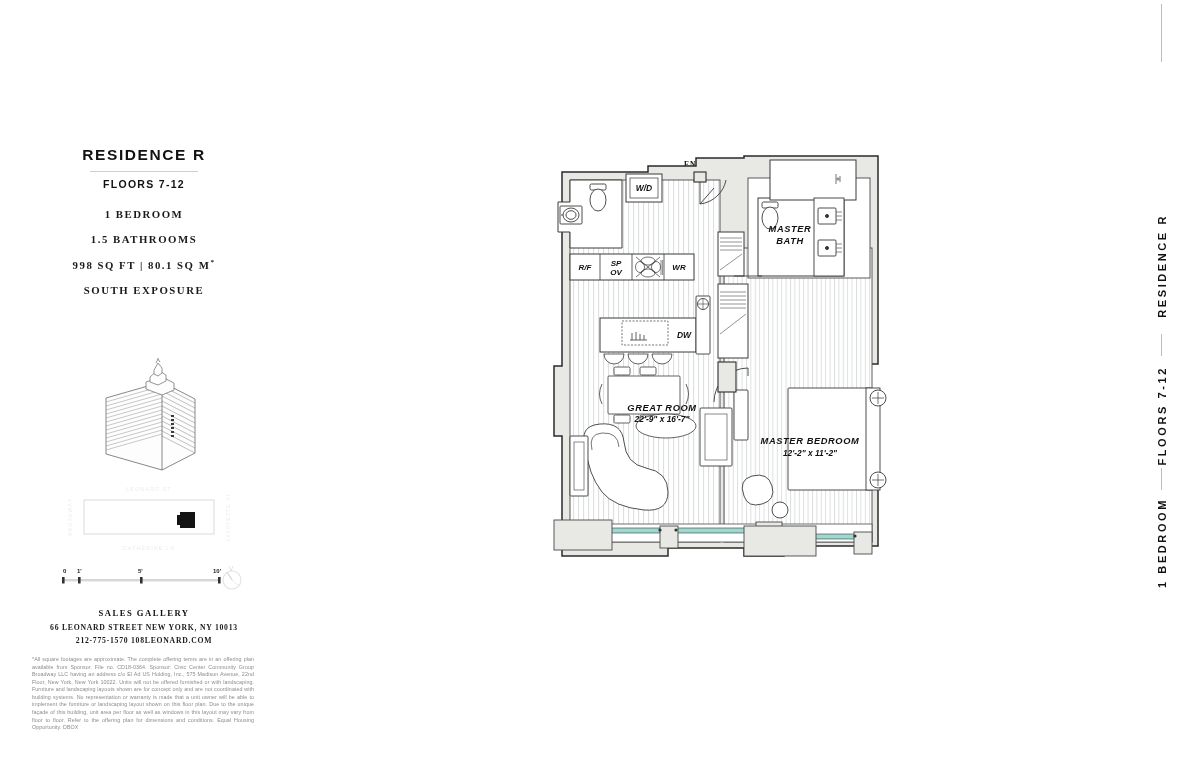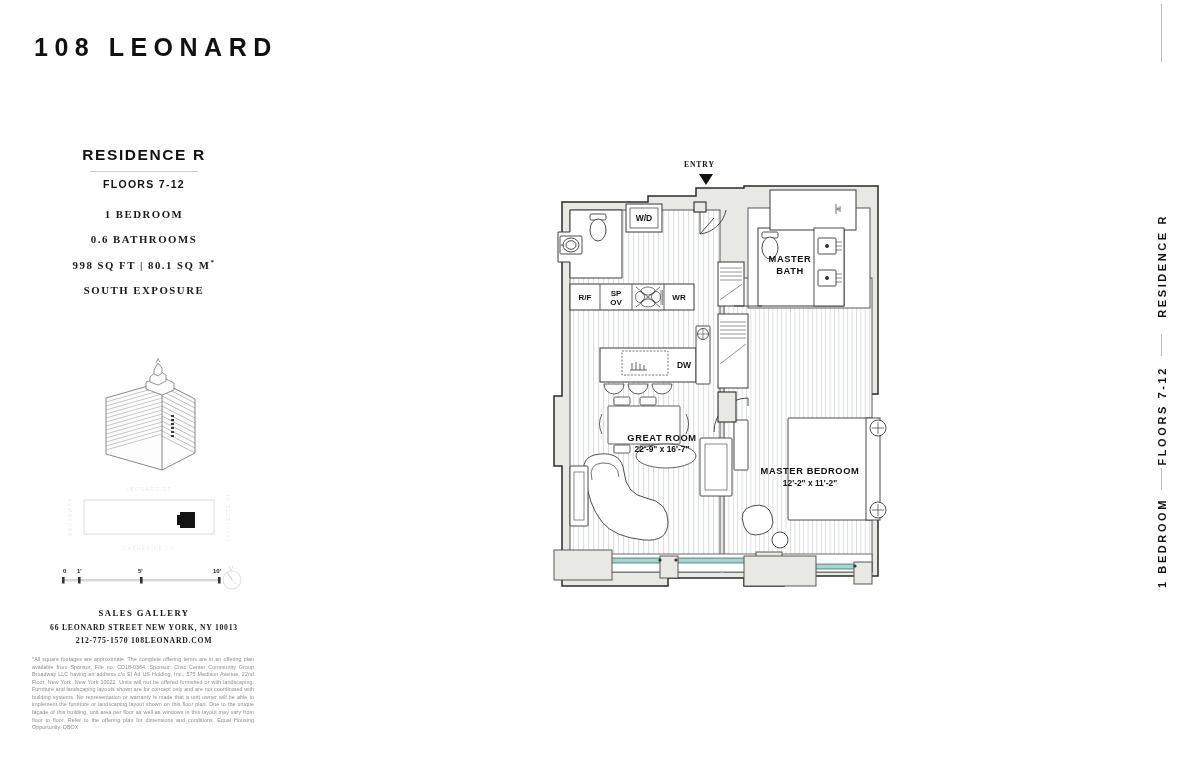--- a/index.html
+++ b/index.html
@@ -68,48 +68,47 @@
   .rail { position: absolute; right: 18px; top: 0; height: 776px; width: 40px; }
   .rail-divider { position: absolute; left: 19px; width: 1px; background: #bdbdbd; }
   .rail-item {
     position: absolute; left: 50%; transform: translateX(-50%) rotate(180deg);
     writing-mode: vertical-rl;
     font-size: 11px; font-weight: 700; letter-spacing: 2.6px; color: #111;
     white-space: nowrap;
   }
 
   
-  .plan { position: absolute; left: 548px; top: 166px; width: 350px; height: 440px; }
+  .plan { position: absolute; left: 548px; top: 136px; width: 350px; height: 440px; font-style: italic; }
   .plan svg { display: block; }
 
   .entry-label {
     position: absolute; left: 684px; top: 160px;
     font-size: 7.6px; font-weight: 700; letter-spacing: .9px; color: #111; font-family: Liberation Serif, serif;
   }
   .entry-arrow {
     position: absolute; left: 699px; top: 174px;
     width: 0; height: 0;
     border-left: 7px solid transparent; border-right: 7px solid transparent;
     border-top: 11px solid #111;
   }
 </style>
 </head>
 <body>
 
 <div class="page">
 
-  <div class="brand">108 LEONARD</div>
 
   <div class="info">
     <div class="res-title">RESIDENCE R</div>
     <div class="res-rule"></div>
     <div class="res-floors">FLOORS 7-12</div>
     <div class="specs">
       <div>1 BEDROOM</div>
-      <div>0.6 BATHROOMS</div>
+      <div>1.5 BATHROOMS</div>
       <div><span>998 SQ FT  |  80.1 SQ M</span><span class="sqm-star">*</span></div>
       <div>SOUTH EXPOSURE</div>
     </div>
   </div>
 
   <div class="axon">
     <svg width="118" height="122" viewBox="0 0 118 122">
       <g stroke="#7d7d7d" stroke-width="0.7" fill="none">
 
         <g>

